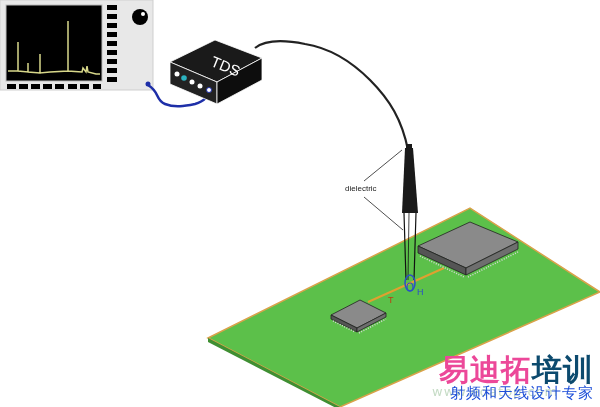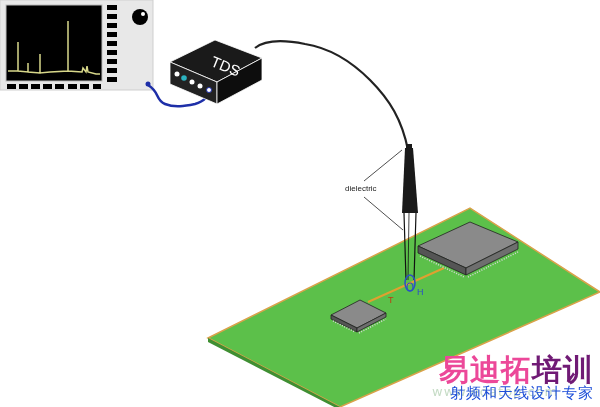--- a/index.html
+++ b/index.html
@@ -2,21 +2,21 @@
 <html><head>
 <meta charset="utf-8">
 <style>
   html, body { margin: 0; padding: 0; background: #ffffff; }
   body { width: 600px; height: 407px; position: relative; overflow: hidden; font-family: "Liberation Sans", sans-serif; }
   svg#scene { position: absolute; left: 0; top: 0; }
   .lbl { font-family: "Liberation Sans", sans-serif; }
   .wm-cn { position: absolute; font-family: "DejaVu Sans", sans-serif; }
   #wm-title { right: 6px; top: 350px; font-size: 30px; font-weight: bold; letter-spacing: 1px; }
   #wm-title .a { color: #ec4899; }
-  #wm-title .b { color: #701a75; }
+  #wm-title .b { color: #0c4a6e; }
   #wm-url { left: 432px; top: 384px; font-size: 13px; color: #c6dcc6; letter-spacing: 1px; }
   #wm-sub { right: 6px; top: 384px; font-size: 15px; color: #1d4ed8; letter-spacing: 1px; }
 </style>
 </head>
 <body>
 
 <svg id="scene" width="600" height="407" viewBox="0 0 600 407">
 
   <g>
     <rect x="0" y="0" width="153" height="90" fill="#e8e8e8" stroke="#cfcfcf"></rect>

